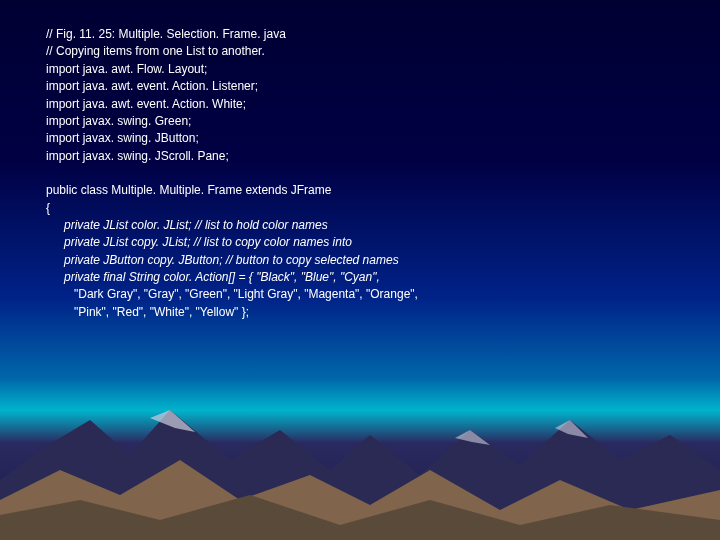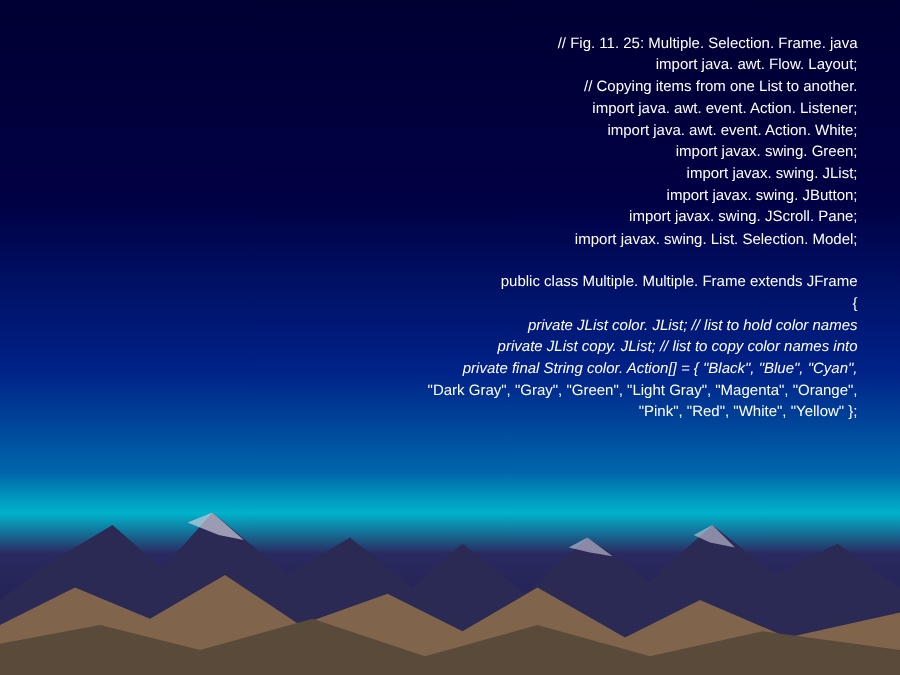--- a/index.html
+++ b/index.html
@@ -33,21 +33,20 @@
     top: 26px;
     left: 46px;
     width: 640px;
     color: #ffffff;
     font-size: 12px;
     line-height: 1.45;
     font-family: Arial, Helvetica, sans-serif;
   }
   .code-line {
     white-space: pre;
-    text-align: right;
   }
   .indent1 { padding-left: 18px; font-style: italic; }
   .indent2 { padding-left: 28px; }
   .blank { height: 17px; }
 </style>
 </head>
 <body>
 
 <div class="sky"></div>
 
@@ -55,30 +54,29 @@
   <path d="M0,180 L0,120 L40,90 L90,60 L130,95 L170,50 L230,100 L280,70 L330,110 L370,75 L420,115 L470,70 L520,105 L570,60 L620,100 L670,75 L720,110 L720,180 Z" fill="#2a2a55"></path>
   <path d="M0,180 L0,140 L60,110 L120,135 L180,100 L240,140 L310,115 L370,145 L430,110 L500,150 L560,120 L630,150 L720,130 L720,180 Z" fill="#8a6a4a" opacity="0.9"></path>
   <path d="M0,180 L0,155 L80,140 L160,160 L250,135 L340,165 L430,140 L520,165 L610,145 L720,160 L720,180 Z" fill="#5a4a3a"></path>
   <path d="M150,58 L170,50 L195,72 L175,68 Z" fill="#ccccdd" opacity="0.7"></path>
   <path d="M455,78 L470,70 L490,85 L472,82 Z" fill="#ccccdd" opacity="0.6"></path>
   <path d="M555,68 L570,60 L588,78 L568,74 Z" fill="#ccccdd" opacity="0.6"></path>
 </svg>
 
 <div class="code-block">
   <div class="code-line">// Fig. 11. 25: Multiple. Selection. Frame. java</div>
+  <div class="code-line">// Copying items from one List to another.</div>
   <div class="code-line">import java. awt. Flow. Layout;</div>
-  <div class="code-line">// Copying items from one List to another.</div>
   <div class="code-line">import java. awt. event. Action. Listener;</div>
   <div class="code-line">import java. awt. event. Action. White;</div>
   <div class="code-line">import javax. swing. Green;</div>
-  <div class="code-line">import javax. swing. JList;</div>
   <div class="code-line">import javax. swing. JButton;</div>
   <div class="code-line">import javax. swing. JScroll. Pane;</div>
-  <div class="code-line">import javax. swing. List. Selection. Model;</div>
   <div class="blank"></div>
   <div class="code-line">public class Multiple. Multiple. Frame extends JFrame</div>
   <div class="code-line">{</div>
   <div class="code-line indent1">private JList color. JList; // list to hold color names</div>
   <div class="code-line indent1">private JList copy. JList; // list to copy color names into</div>
+  <div class="code-line indent1">private JButton copy. JButton; // button to copy selected names</div>
   <div class="code-line indent1">private final String color. Action[] = { "Black", "Blue", "Cyan",</div>
   <div class="code-line indent2">"Dark Gray", "Gray", "Green", "Light Gray", "Magenta", "Orange",</div>
   <div class="code-line indent2">"Pink", "Red", "White", "Yellow" };</div>
 </div>
 
 </body></html>

